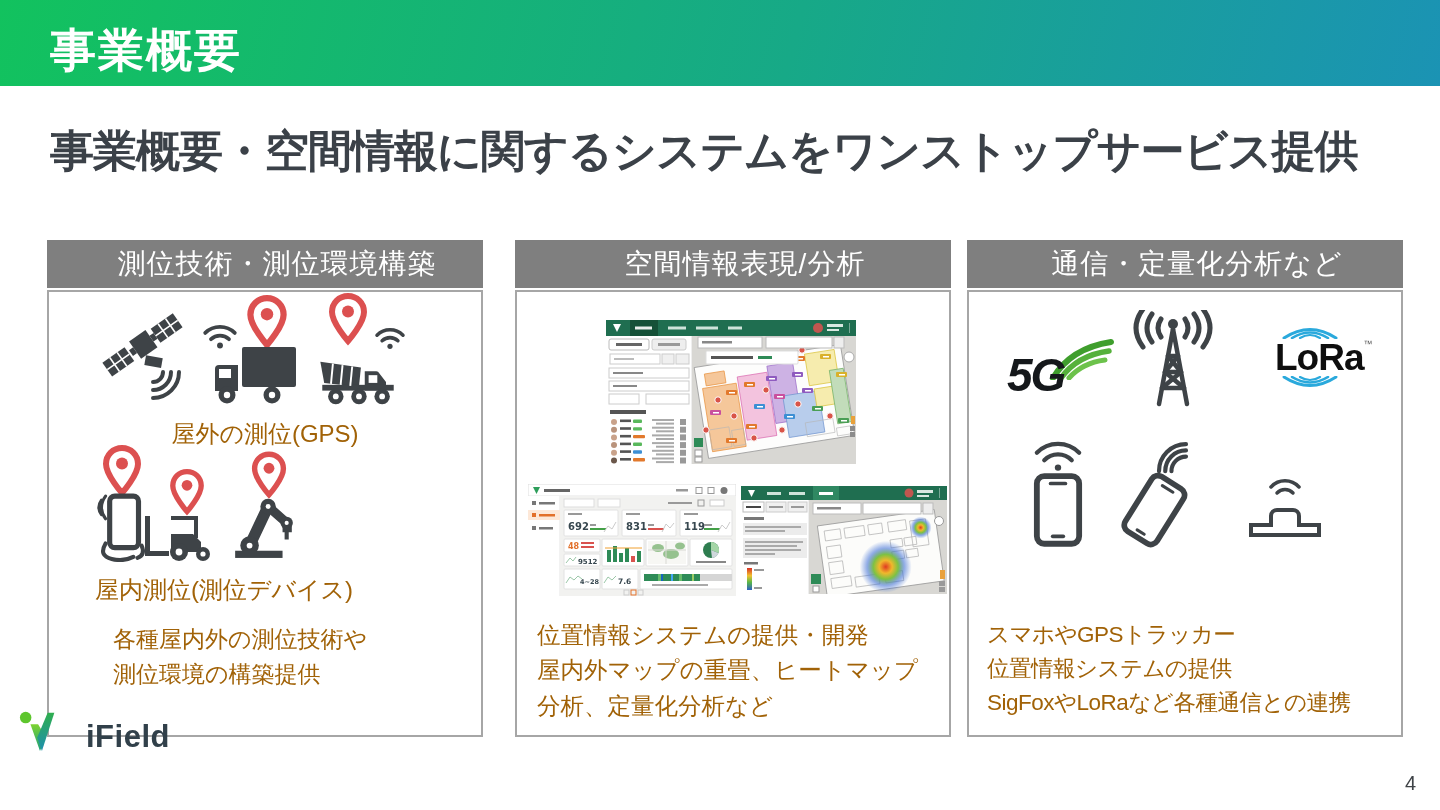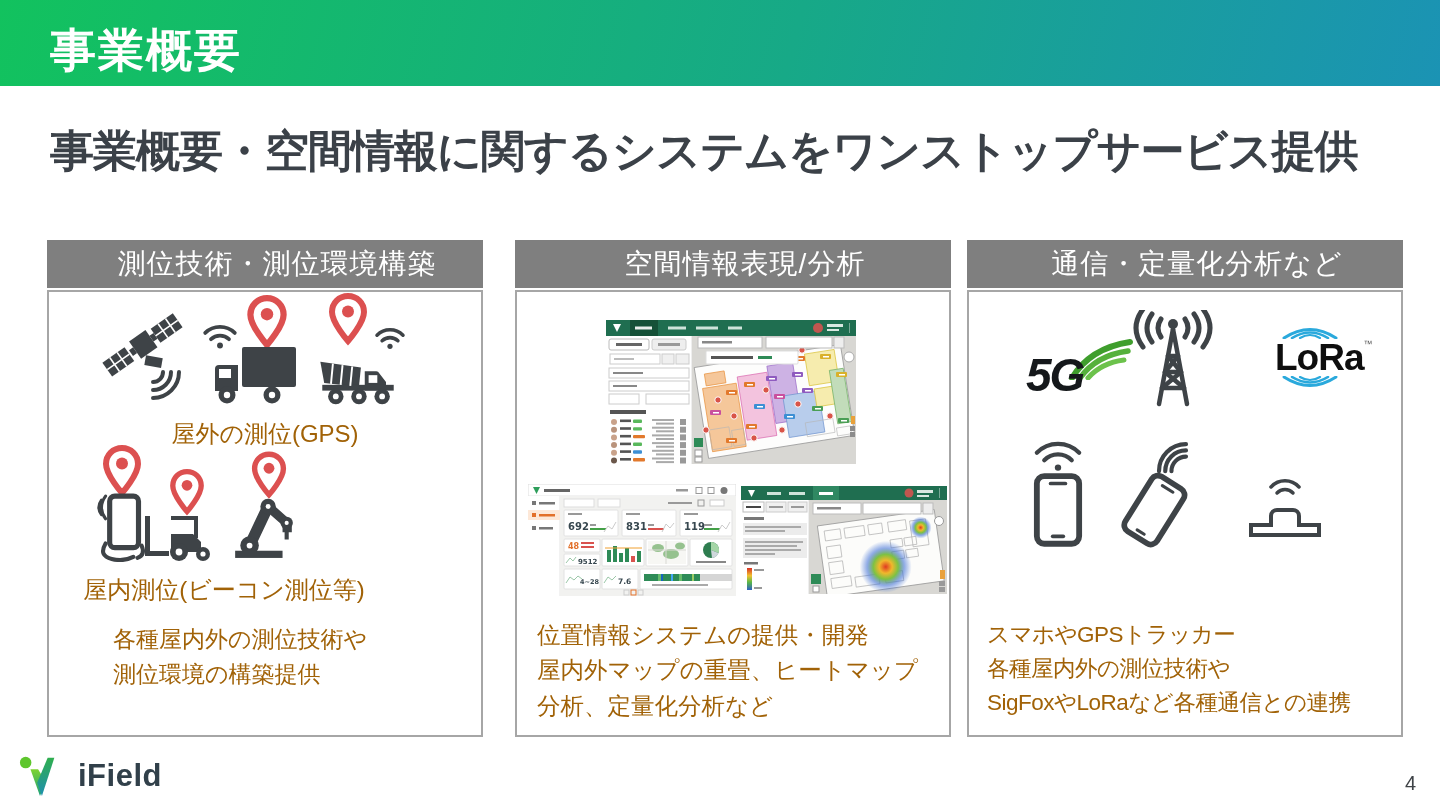--- a/index.html
+++ b/index.html
@@ -33,21 +33,21 @@
              color:#15181b;letter-spacing:-2px;}
   .logo5g svg{position:absolute;right:0;top:0;}
 
   
   .logoLora{position:absolute;width:110px;height:64px;text-align:center;}
   .logoLora .t{font-size:37px;font-weight:800;color:#0e0e0e;letter-spacing:-1px;line-height:1;margin-left:20px;}
   .logoLora sup{font-size:9px;color:#555;vertical-align:top;}
   .logoLora svg{display:block;margin:0 auto;}
 
   
-  .footer-logo{position:absolute;left:18px;top:752px;display:flex;align-items:center;gap:16px;}
+  .footer-logo{position:absolute;left:18px;top:707px;display:flex;align-items:flex-end;gap:24px;}
   .footer-logo .brand{font-size:31px;font-weight:700;color:#31404a;letter-spacing:.5px;}
   .copyright{position:absolute;left:0;right:0;top:776px;text-align:center;
              font-size:18px;color:#8a9299;}
   .pagenum{position:absolute;right:24px;top:772px;font-size:20px;color:#3f4347;}
 
   svg text{font-family:"DejaVu Sans","Liberation Sans",sans-serif;}
 </style>
 </head>
 <body>
 
@@ -188,21 +188,21 @@
             <circle cx="36" cy="14" r="7.5"></circle>
             <circle cx="54" cy="30" r="6"></circle>
           <path d="M50 33 h9 v6 h-3 v7 h-4 v-7 h-2 z"></path>
           <rect x="4" y="57" width="46" height="7"></rect>
         </g>
         <circle cx="18" cy="52" r="2.8" fill="#fff"></circle>
         <circle cx="36" cy="14" r="2.4" fill="#fff"></circle>
         <circle cx="54" cy="30" r="2" fill="#fff"></circle>
       </svg>
 
-      <div class="caption" style="left:10px;top:282px;width:330px;">屋内測位(ビーコン測位等)</div>
+      <div class="caption" style="left:10px;top:282px;width:330px;">屋内測位(測位デバイス)</div>
 
       <div class="desc" style="left:64px;top:330px;">各種屋内外の測位技術や
 測位環境の構築提供</div>
     </div>
   </section>
 
   <section class="card card2">
     <div class="card-header">空間情報表現/分析</div>
     <div class="card-body">
 
@@ -559,21 +559,21 @@
       <div class="desc" style="left:20px;top:326px;font-size:23.5px;">位置情報システムの提供・開発
 屋内外マップの重畳、ヒートマップ
 分析、定量化分析など</div>
     </div>
   </section>
 
   <section class="card card3">
     <div class="card-header">通信・定量化分析など</div>
     <div class="card-body">
 
-      <div class="logo5g" style="left:38px;top:44px;margin-left:19px;">
+      <div class="logo5g" style="left:38px;top:44px;">
         <svg width="66" height="44" viewBox="0 0 66 44">
           <g fill="none" stroke-linecap="round">
             <path d="M4 42 C16 22 36 10 62 6" stroke="#3f9e2d" stroke-width="6"></path>
             <path d="M12 42 C22 28 38 18 60 15" stroke="#55b13b" stroke-width="5.5"></path>
             <path d="M20 42 C28 33 40 26 56 24" stroke="#6cc24b" stroke-width="5"></path>
           </g>
         </svg>
         <span class="t">5G</span>
       </div>
 
@@ -646,21 +646,21 @@
 
       <svg class="abs" style="left:272px;top:176px;" width="88" height="74" viewBox="0 0 88 72">
         <g fill="none" stroke="#3E4347" stroke-linecap="round">
           <path d="M30 18 a19 19 0 0 1 28 0" stroke-width="3.5"></path>
           <path d="M36 24 a11 11 0 0 1 16 0" stroke-width="3.5"></path>
           <path d="M10 56 h20 v-9 a6 6 0 0 1 6 -6 h16 a6 6 0 0 1 6 6 v9 h20 v10 H10 z" stroke-width="4" fill="#fff"></path>
         </g>
       </svg>
 
       <div class="desc" style="left:18px;top:326px;font-size:22.5px;letter-spacing:-0.5px;">スマホやGPSトラッカー
-各種屋内外の測位技術や
+位置情報システムの提供
 SigFoxやLoRaなど各種通信との連携</div>
     </div>
   </section>
 
   <div class="footer-logo">
     <svg width="44" height="48" viewBox="0 0 46 48">
       <defs>
         <linearGradient id="lg1" x1="0" y1="0" x2="0" y2="1">
           <stop offset="0" stop-color="#7ed331"></stop>
             <stop offset="1" stop-color="#19a07c"></stop>

